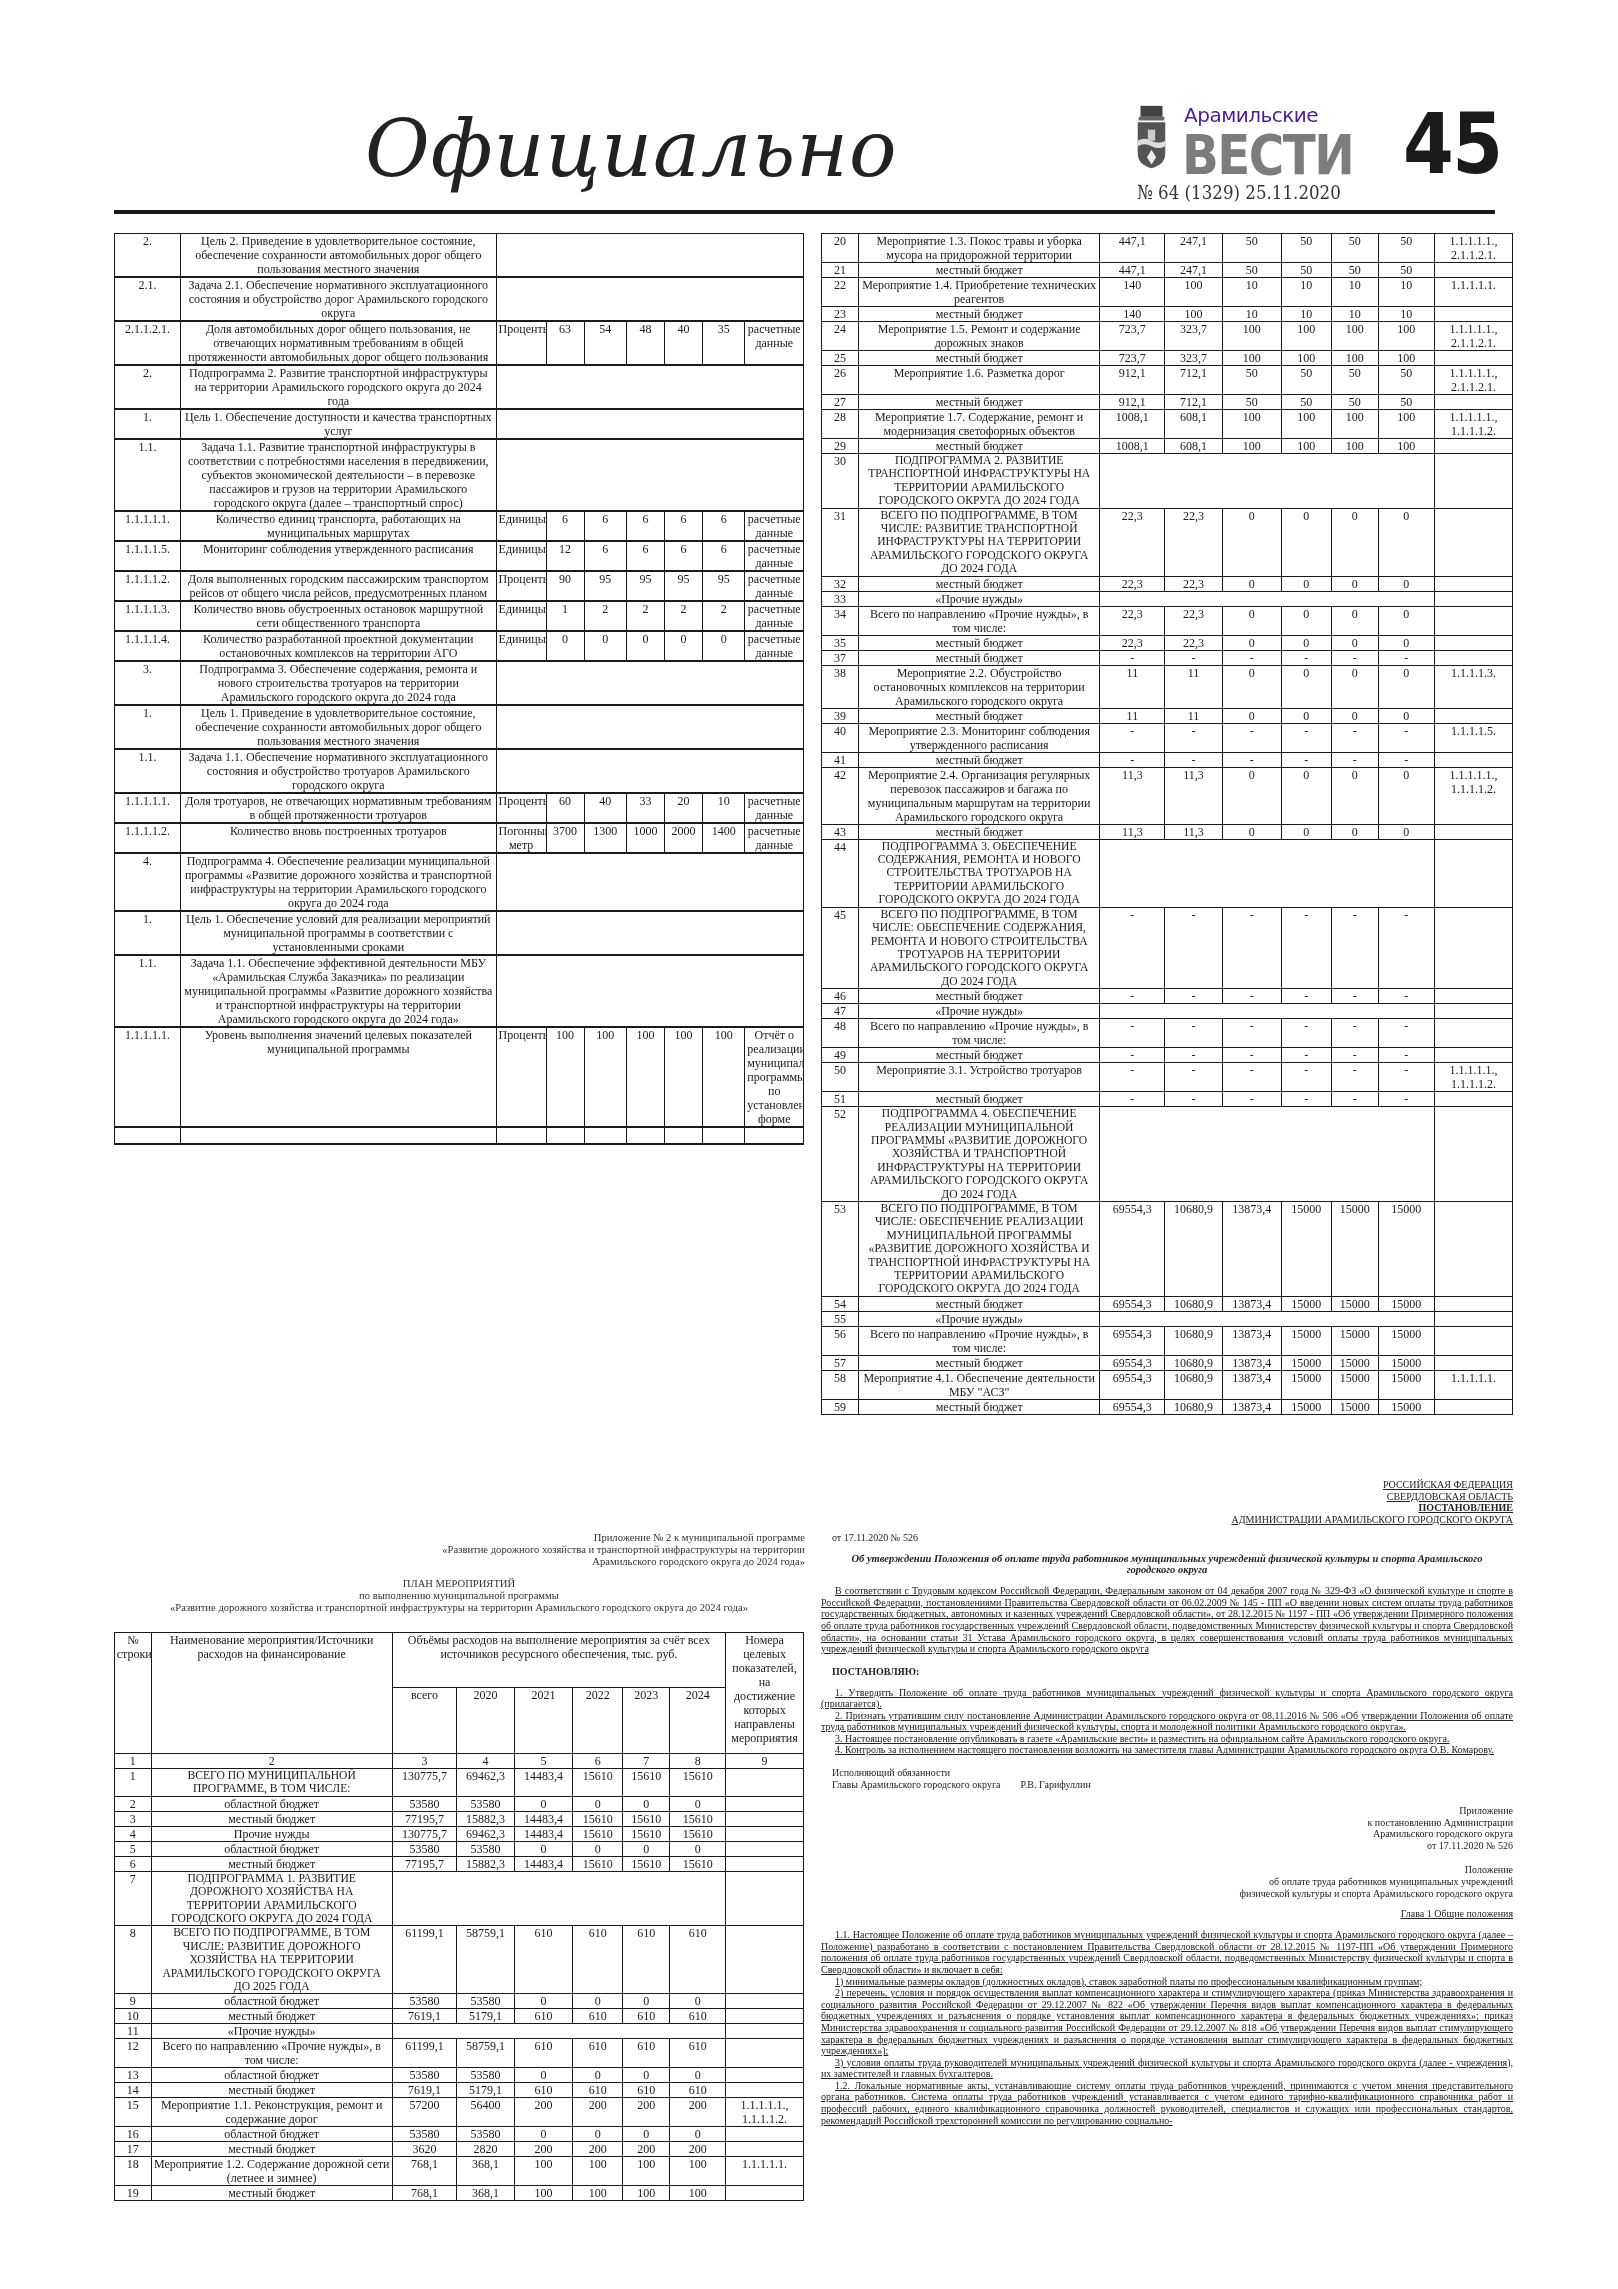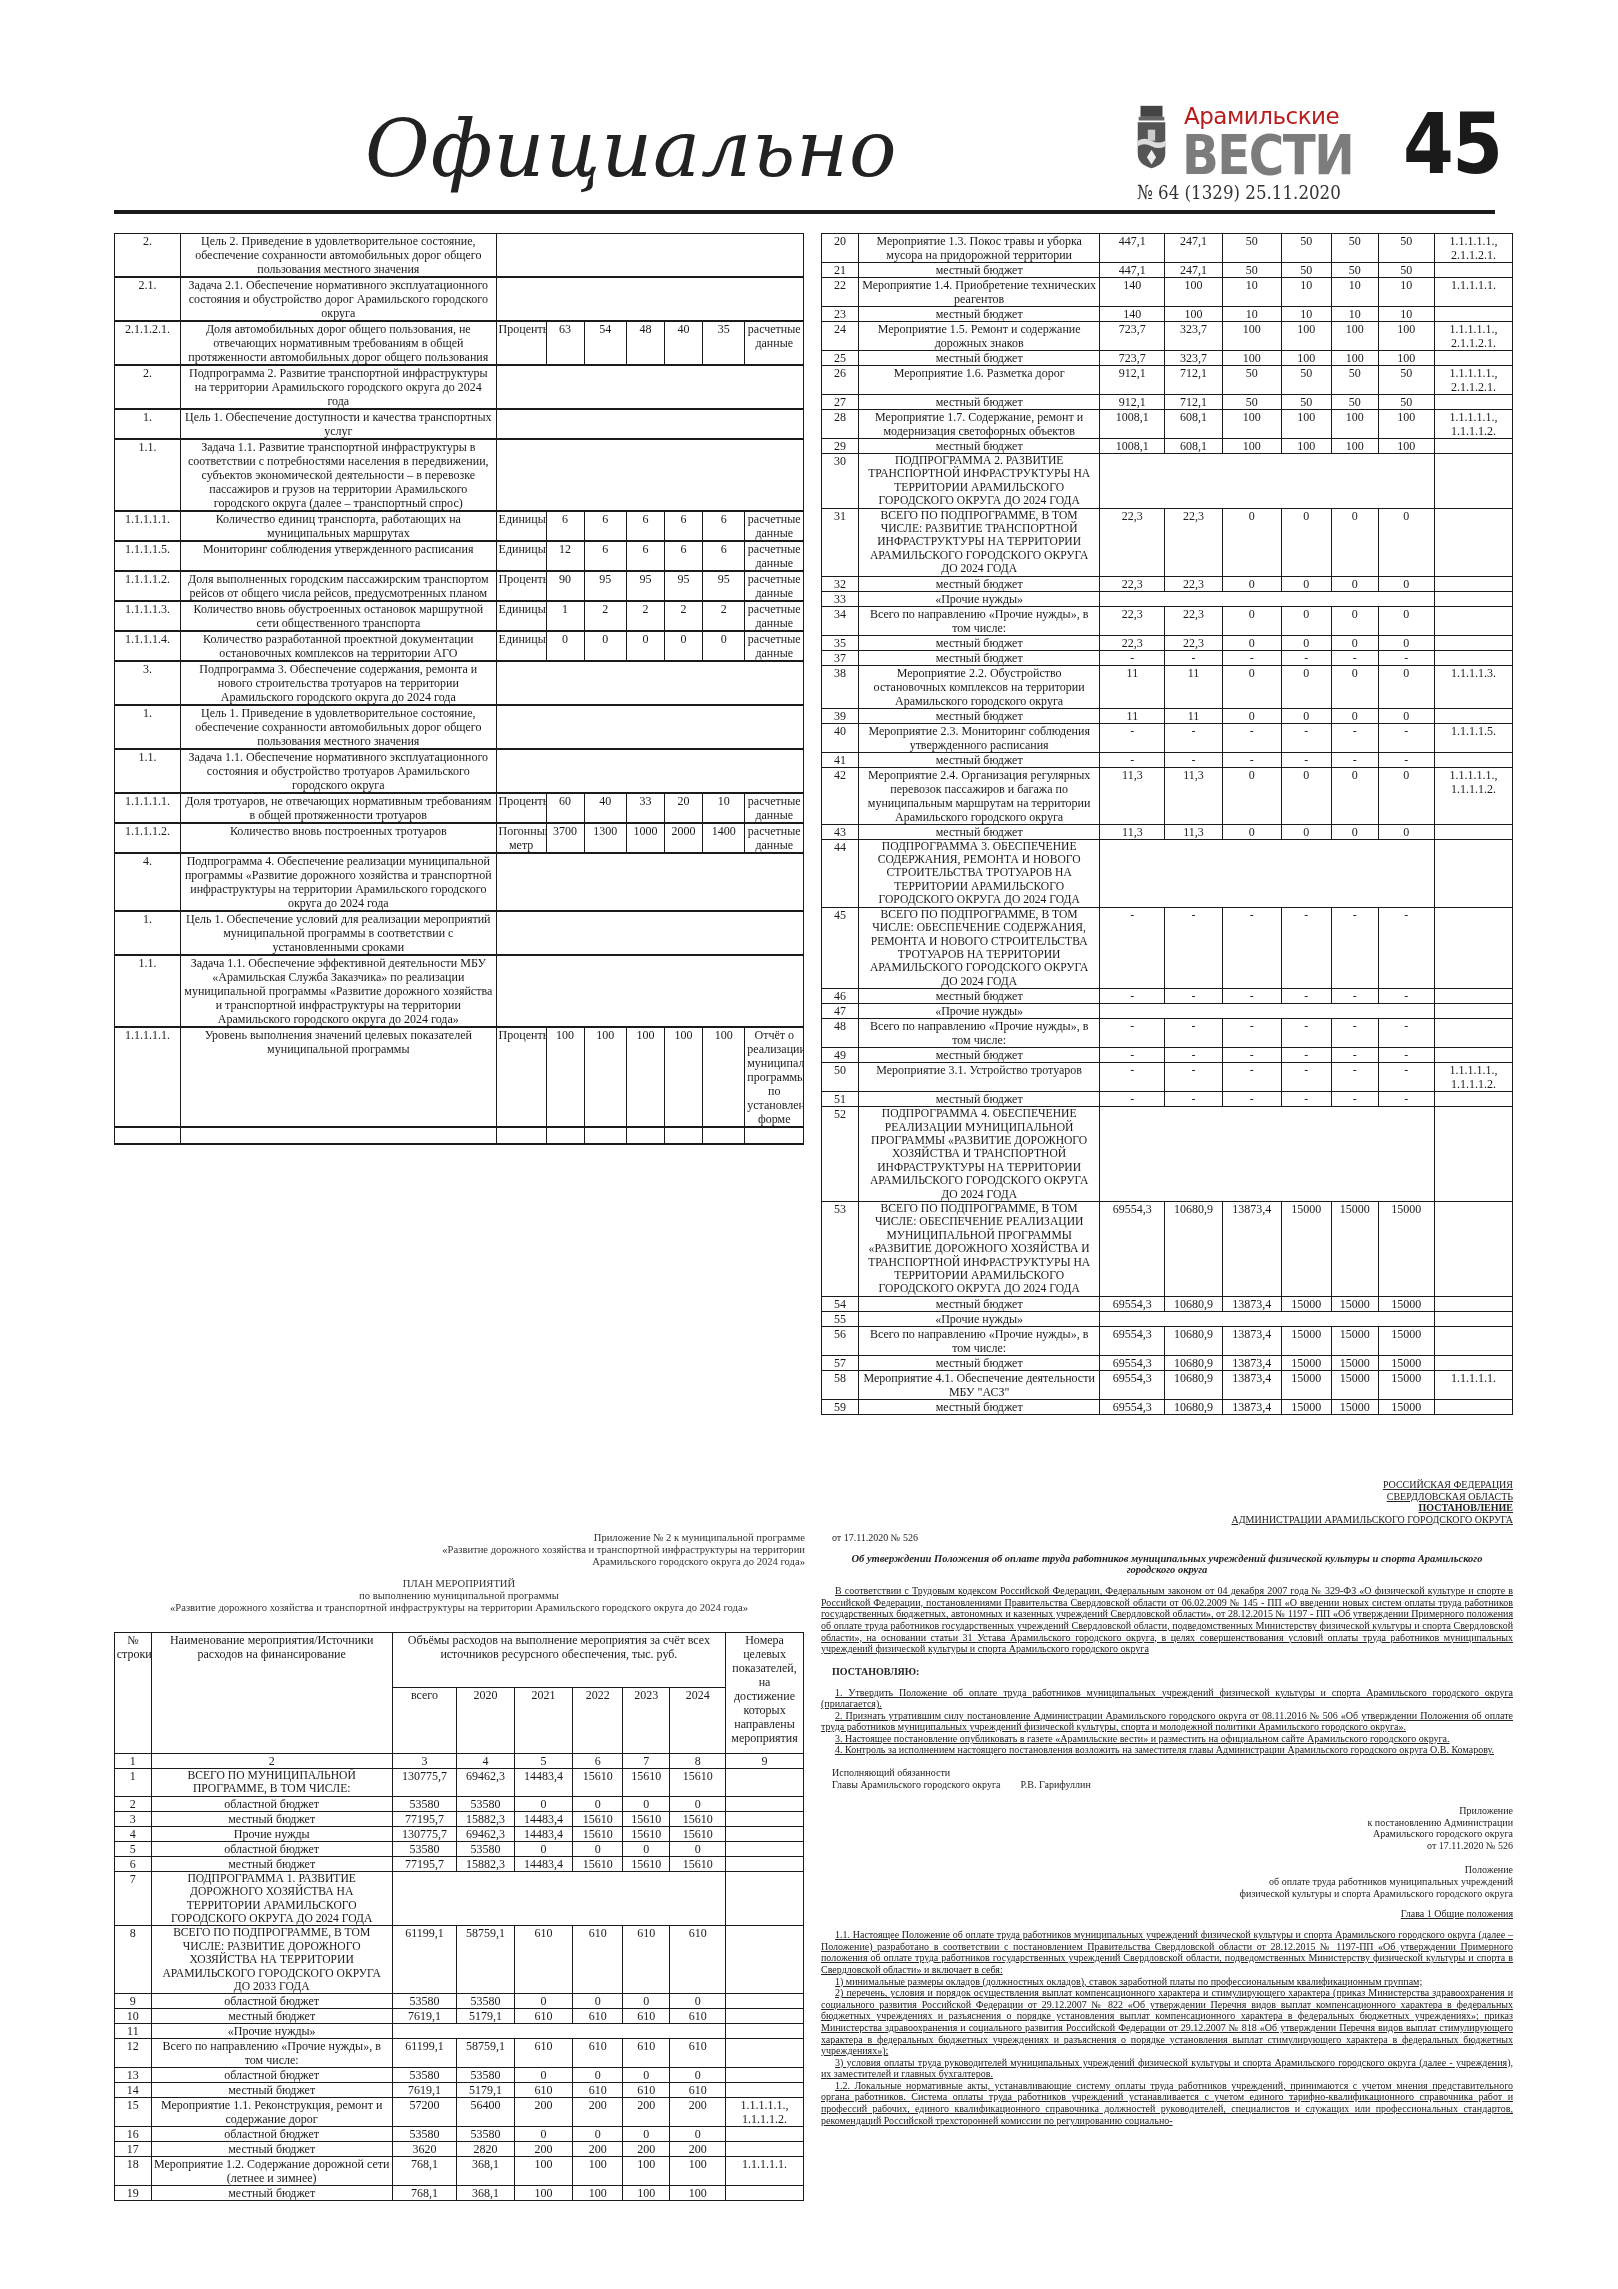--- a/index.html
+++ b/index.html
@@ -3,21 +3,21 @@
 <meta charset="utf-8">
 <style>
   html, body { margin:0; padding:0; background:#ffffff; }
   body { width:1619px; height:2290px; position:relative; overflow:hidden; color:#1a1a1a;
          font-family:"Liberation Serif", "DejaVu Serif", serif; }
   .hdr { position:absolute; left:0; top:0; width:1591px; height:222px; }
   .section-title { position:absolute; left:365px; top:103px; font-family:"DejaVu Serif", serif;
          font-style:italic; font-size:79px; letter-spacing:0.9px; color:#222; font-weight:400; }
   .logo { position:absolute; left:1135px; top:104px; width:33px; height:66px; }
   .brand-top { position:absolute; left:1184px; top:103px; font-family:"DejaVu Sans", sans-serif;
-         font-size:23px; color:#b91c1c; letter-spacing:-0.5px; }
+         font-size:20px; color:#4c1d95; letter-spacing:-0.5px; }
   .brand-main { position:absolute; left:1182px; top:123px; font-family:"DejaVu Sans", sans-serif;
          font-weight:bold; font-size:55px; color:#7c7c7c; letter-spacing:-1.8px; transform:scaleX(0.88);
          transform-origin:left top; }
   .issue { position:absolute; left:1137px; top:181px; font-family:"DejaVu Serif", serif; font-size:19.4px;
          color:#333; transform:scaleX(0.86); transform-origin:left top; }
   .page-num { position:absolute; left:1403px; top:96px; font-family:"DejaVu Sans", sans-serif;
          font-weight:bold; font-size:83px; color:#1a1a1a; letter-spacing:-1.8px; transform:scaleX(0.88);
          transform-origin:left top; }
   .rule { position:absolute; left:114px; top:210px; width:1381px; height:3.7px; background:#1a1a1a; }
 
@@ -360,21 +360,21 @@
         <td></td>
       </tr>
       <tr>
         <td>7</td>
         <td class="cap">ПОДПРОГРАММА 1. РАЗВИТИЕ ДОРОЖНОГО ХОЗЯЙСТВА НА ТЕРРИТОРИИ АРАМИЛЬСКОГО ГОРОДСКОГО ОКРУГА ДО 2024 ГОДА</td>
         <td colspan="6"></td>
         <td></td>
       </tr>
       <tr>
         <td>8</td>
-        <td class="cap">ВСЕГО ПО ПОДПРОГРАММЕ, В ТОМ ЧИСЛЕ: РАЗВИТИЕ ДОРОЖНОГО ХОЗЯЙСТВА НА ТЕРРИТОРИИ АРАМИЛЬСКОГО ГОРОДСКОГО ОКРУГА ДО 2033 ГОДА</td>
+        <td class="cap">ВСЕГО ПО ПОДПРОГРАММЕ, В ТОМ ЧИСЛЕ: РАЗВИТИЕ ДОРОЖНОГО ХОЗЯЙСТВА НА ТЕРРИТОРИИ АРАМИЛЬСКОГО ГОРОДСКОГО ОКРУГА ДО 2025 ГОДА</td>
         <td>61199,1</td>
         <td>58759,1</td>
         <td>610</td>
         <td>610</td>
         <td>610</td>
         <td>610</td>
         <td></td>
       </tr>
       <tr>
         <td>9</td>

